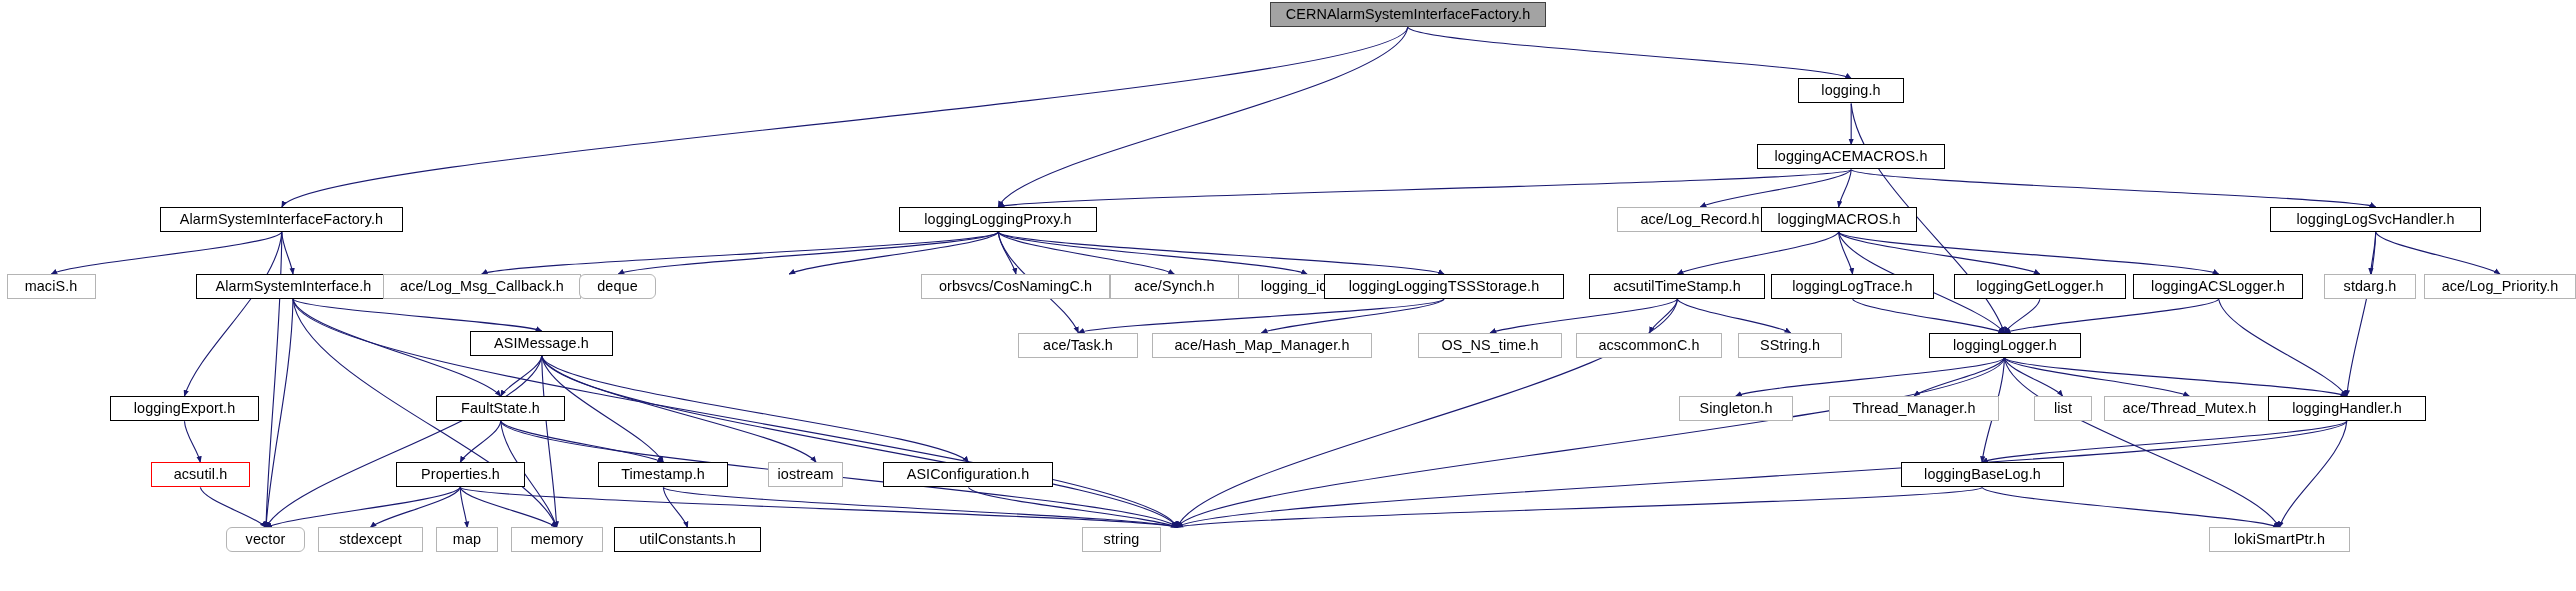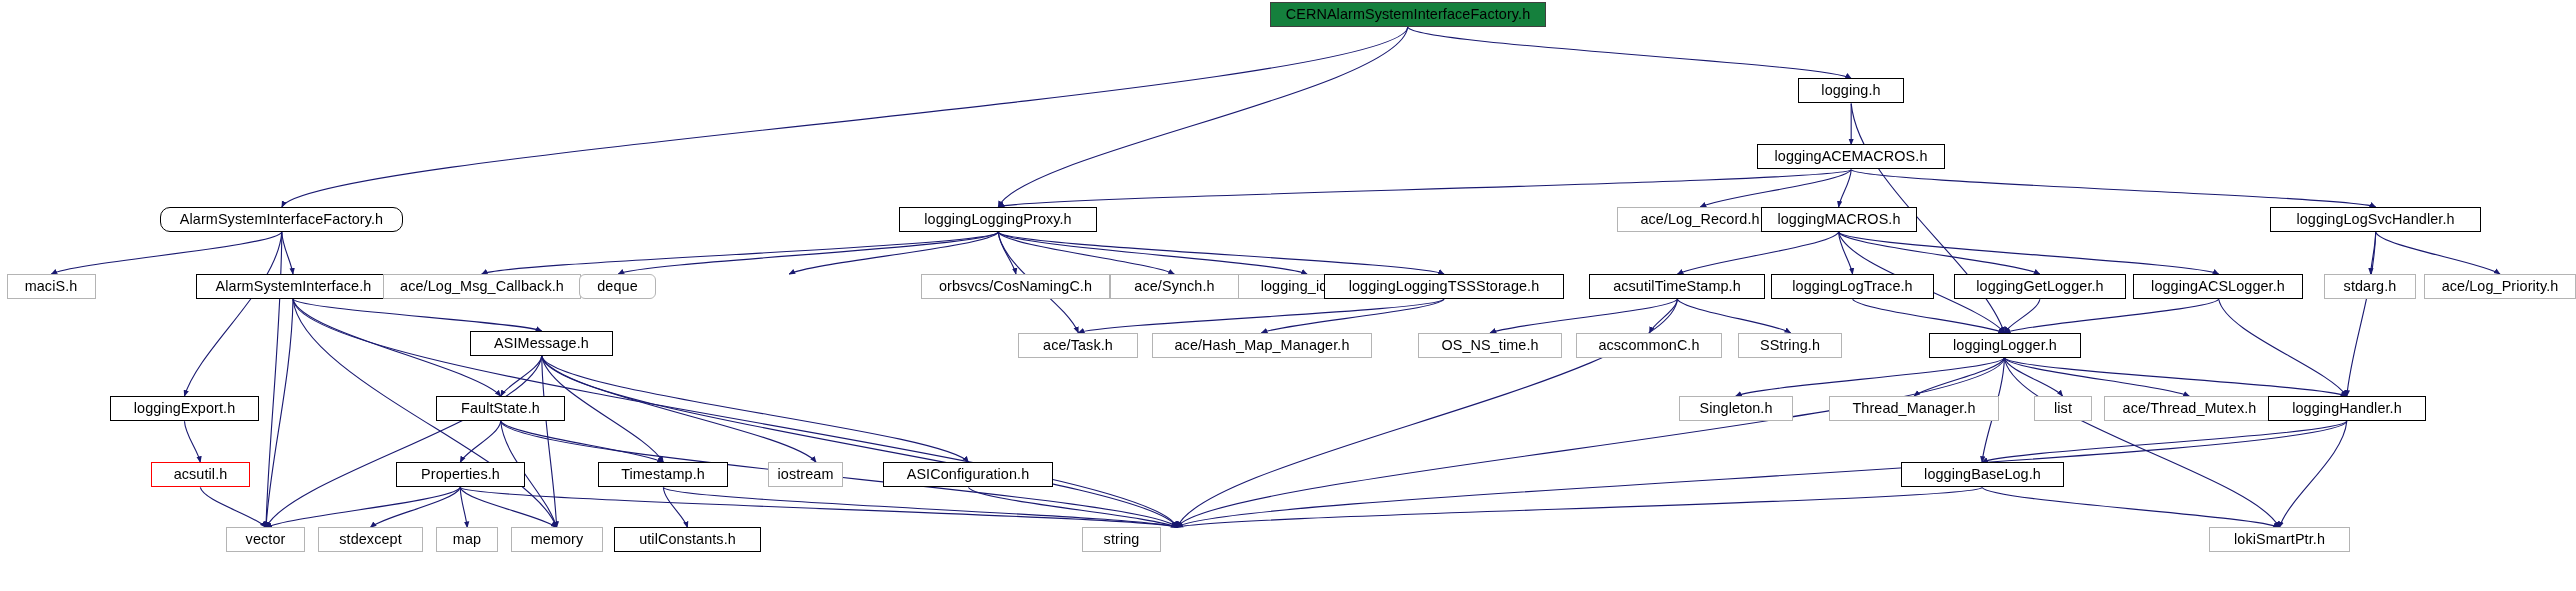--- a/index.html
+++ b/index.html
@@ -44,21 +44,21 @@
     line-height: 1;
     color: #000000;
     white-space: nowrap;
     letter-spacing: 0.1px;
     padding: 0 6.5px;
   }
   .node.ext {
     border: 0.9px solid #b4b4b4;
   }
   .node.root {
-    background: #15803d;
+    background: #a3a3a3;
     border: 0.9px solid #404040;
   }
   .node.hl {
     border: 0.9px solid #ff0000;
   }
   .node-label {
     display: block;
   }
 </style>
 </head>
@@ -153,21 +153,21 @@
   <div id="node-layer">
       <div class="node root" style="left: 1270px; top: 1.9px; width: 276px;">
         <span class="node-label">CERNAlarmSystemInterfaceFactory.h</span>
       </div>
       <div class="node" style="left: 1798px; top: 78px; width: 106px;">
         <span class="node-label">logging.h</span>
       </div>
       <div class="node" style="left: 1757px; top: 144px; width: 188px; align-items: center;">
         <span class="node-label">loggingACEMACROS.h</span>
       </div>
-      <div class="node" style="left: 160px; top: 207px; width: 243px; border-radius: 10px;">
+      <div class="node" style="left: 160px; top: 207px; width: 243px;">
         <span class="node-label">AlarmSystemInterfaceFactory.h</span>
       </div>
       <div class="node" style="left: 899px; top: 207px; width: 198px;">
         <span class="node-label">loggingLoggingProxy.h</span>
       </div>
       <div class="node" style="left: 2270px; top: 207px; width: 211px;">
         <span class="node-label">loggingLogSvcHandler.h</span>
       </div>
       <div class="node ext" style="left: 1617px; top: 207px; width: 166px;">
         <span class="node-label">ace/Log_Record.h</span>
@@ -270,21 +270,21 @@
       </div>
       <div class="node ext" style="left: 768px; top: 462px; width: 75px;">
         <span class="node-label">iostream</span>
       </div>
       <div class="node" style="left: 883px; top: 462px; width: 170px;">
         <span class="node-label">ASIConfiguration.h</span>
       </div>
       <div class="node" style="left: 1901px; top: 462px; width: 163px;">
         <span class="node-label">loggingBaseLog.h</span>
       </div>
-      <div class="node ext" style="left: 226px; top: 527px; width: 79px;">
+      <div class="node ext" style="left: 226px; top: 527px; width: 79px; border-radius: 6px;">
         <span class="node-label">vector</span>
       </div>
       <div class="node ext" style="left: 318px; top: 527px; width: 105px;">
         <span class="node-label">stdexcept</span>
       </div>
       <div class="node ext" style="left: 436px; top: 527px; width: 62px;">
         <span class="node-label">map</span>
       </div>
       <div class="node ext" style="left: 511px; top: 527px; width: 92px;">
         <span class="node-label">memory</span>

